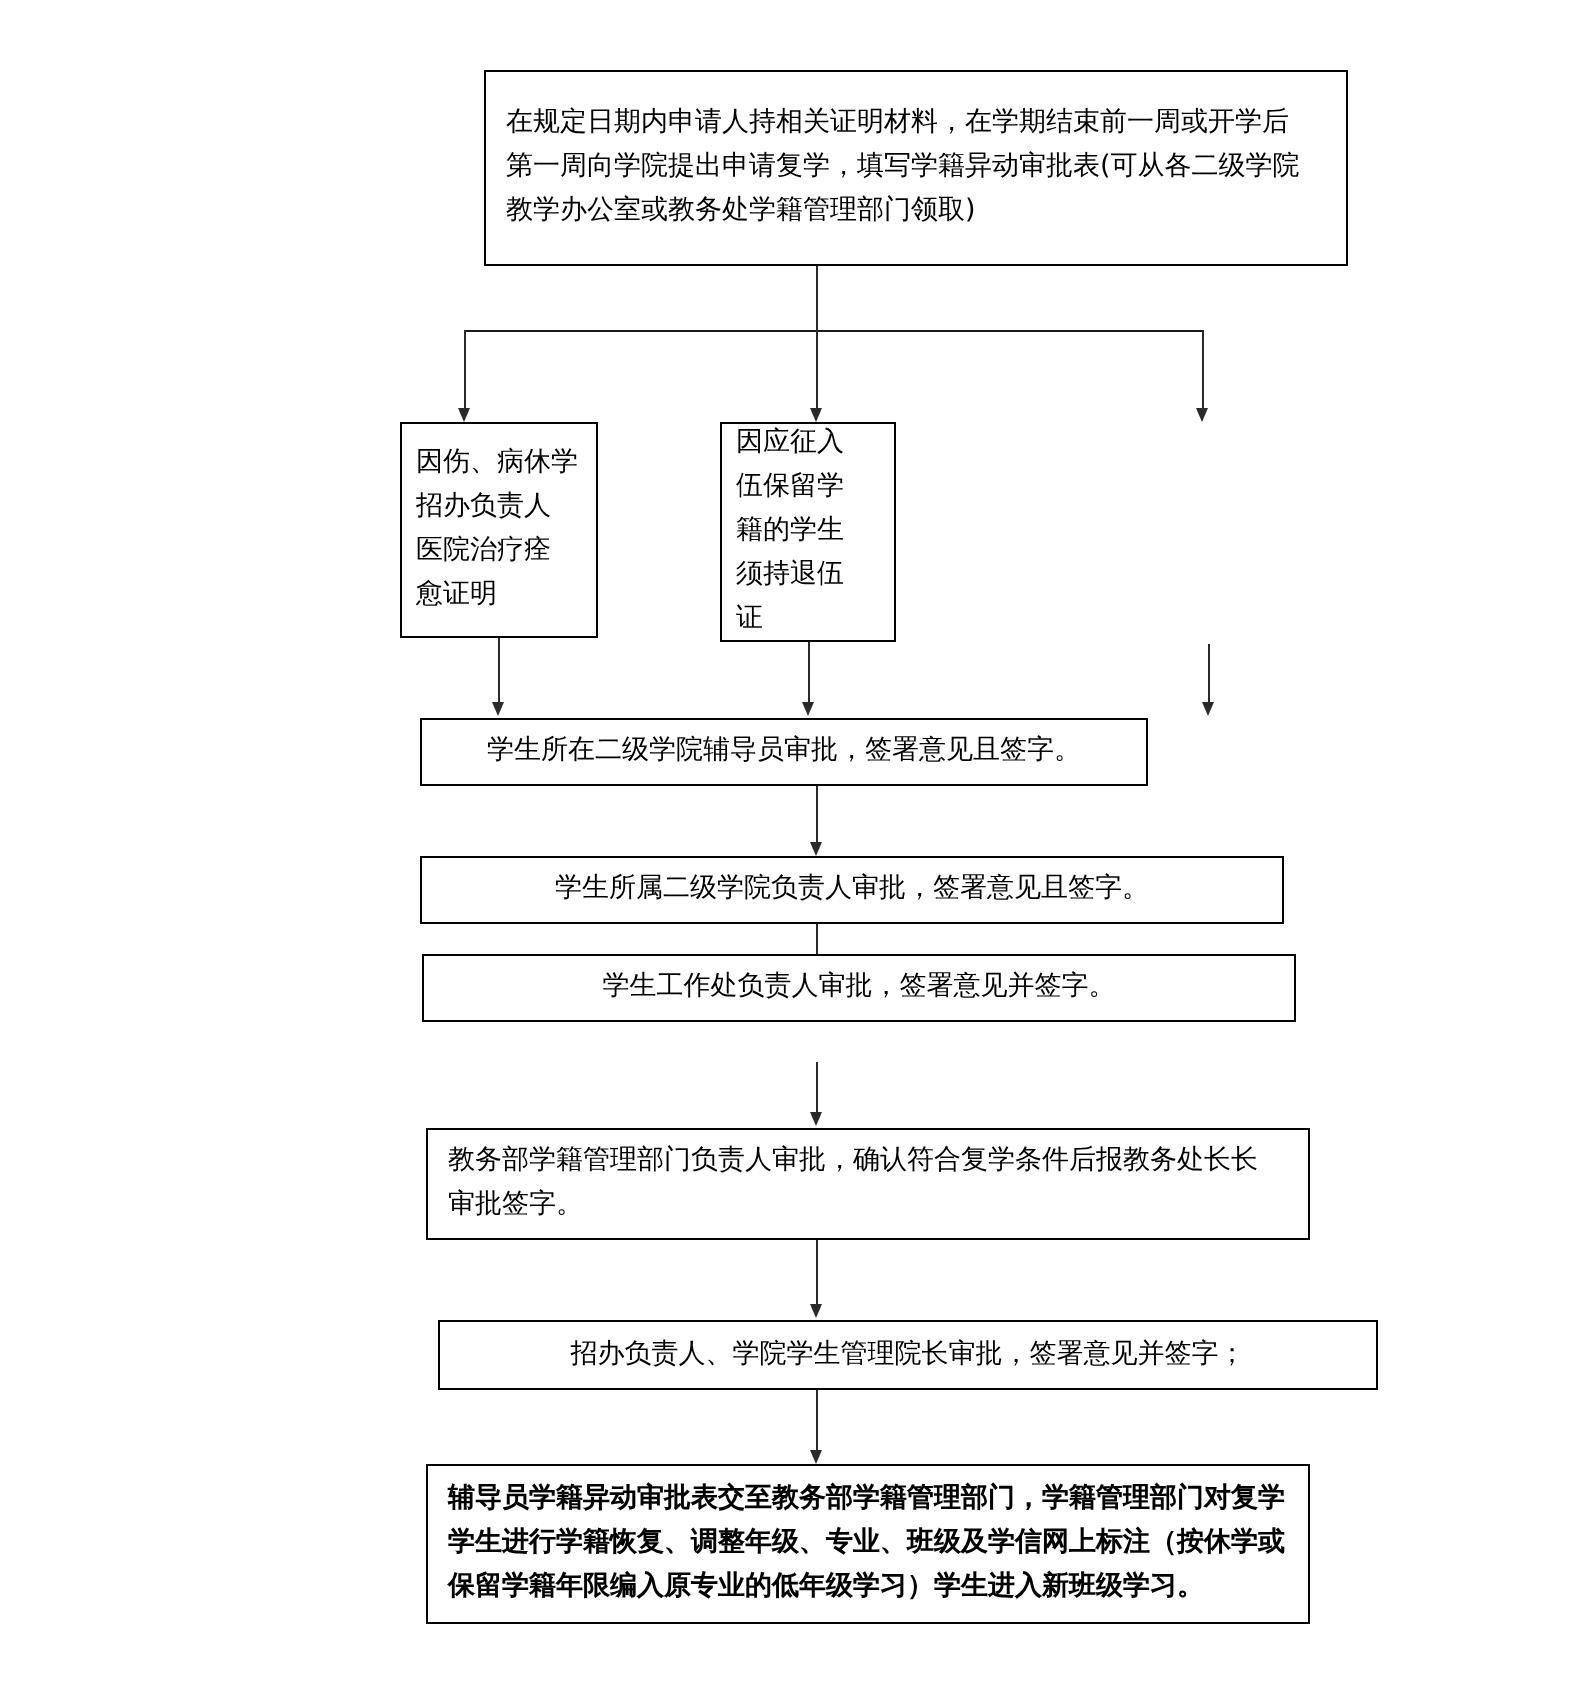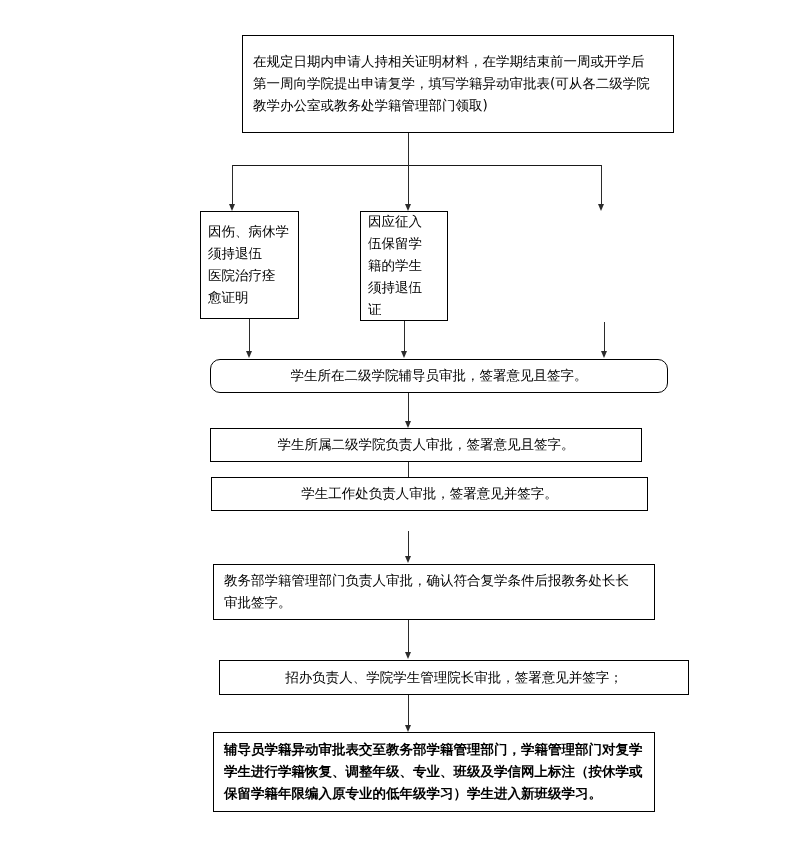--- a/index.html
+++ b/index.html
@@ -84,21 +84,21 @@
   <div class="arrowhead" style="left:228.5px; top:204px;"></div>
 
   <div class="vline" style="left:408px; top:165px; height:41px;"></div>
   <div class="arrowhead" style="left:404.5px; top:204px;"></div>
 
   <div class="vline" style="left:601px; top:165px; height:41px;"></div>
   <div class="arrowhead" style="left:597.5px; top:204px;"></div>
 
   <div class="box left pad-narrow" style="left:200px; top:211px; width:99px; height:108px;">
     <div class="txt">因伤、病休学
-须持退伍
+招办负责人
 医院治疗痊
 愈证明</div>
   </div>
 
   <div class="box left pad-narrow" style="left:360px; top:211px; width:88px; height:110px;">
     <div class="txt">因应征入
 伍保留学
 籍的学生
 须持退伍
 证</div>
@@ -107,21 +107,21 @@
 
   <div class="vline" style="left:249px; top:319px; height:33px;"></div>
   <div class="arrowhead" style="left:245.5px; top:351px;"></div>
 
   <div class="vline" style="left:404px; top:321px; height:31px;"></div>
   <div class="arrowhead" style="left:400.5px; top:351px;"></div>
 
   <div class="vline" style="left:604px; top:322px; height:30px;"></div>
   <div class="arrowhead" style="left:600.5px; top:351px;"></div>
 
-  <div class="box center pad-wide" style="left:210px; top:359px; width:458px; height:34px;border-radius:10px;">
+  <div class="box center pad-wide" style="left:210px; top:359px; width:364px; height:34px;">
     <div class="txt">学生所在二级学院辅导员审批，签署意见且签字。</div>
   </div>
 
   <div class="vline" style="left:408px; top:393px; height:29px;"></div>
   <div class="arrowhead" style="left:404.5px; top:421px;"></div>
 
   <div class="box center pad-wide" style="left:210px; top:428px; width:432px; height:34px;">
     <div class="txt">学生所属二级学院负责人审批，签署意见且签字。</div>
   </div>
 

